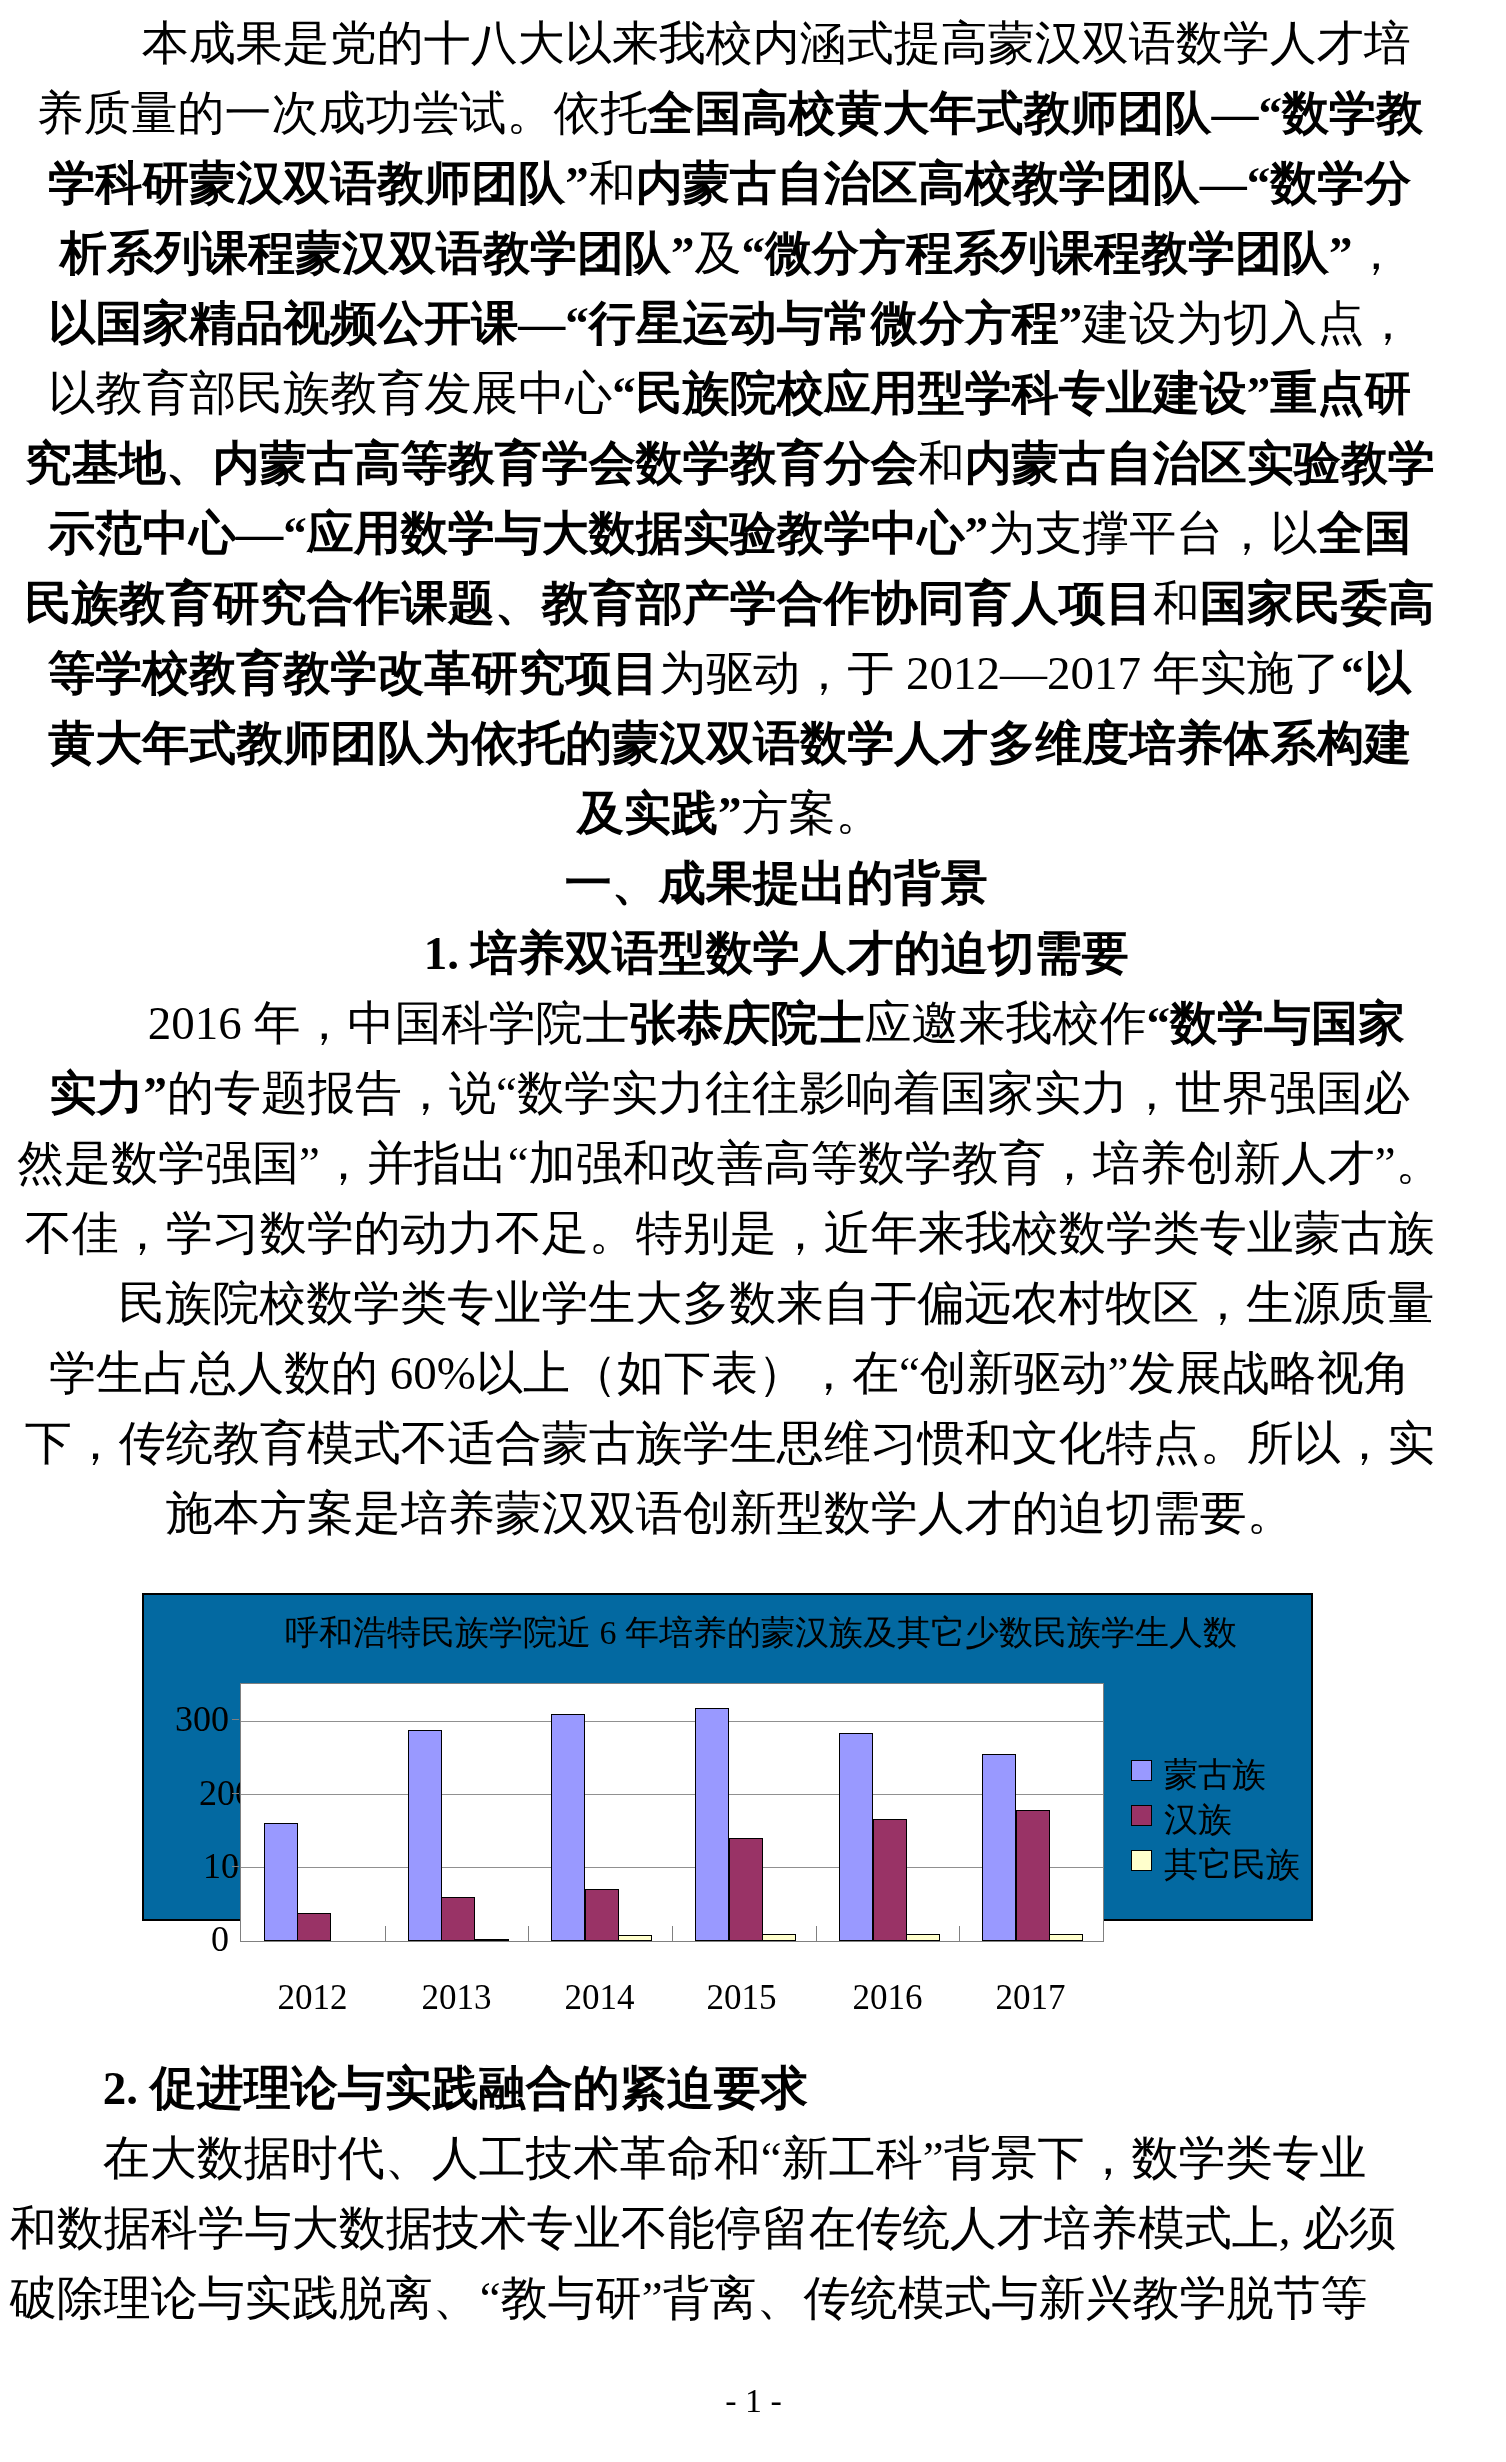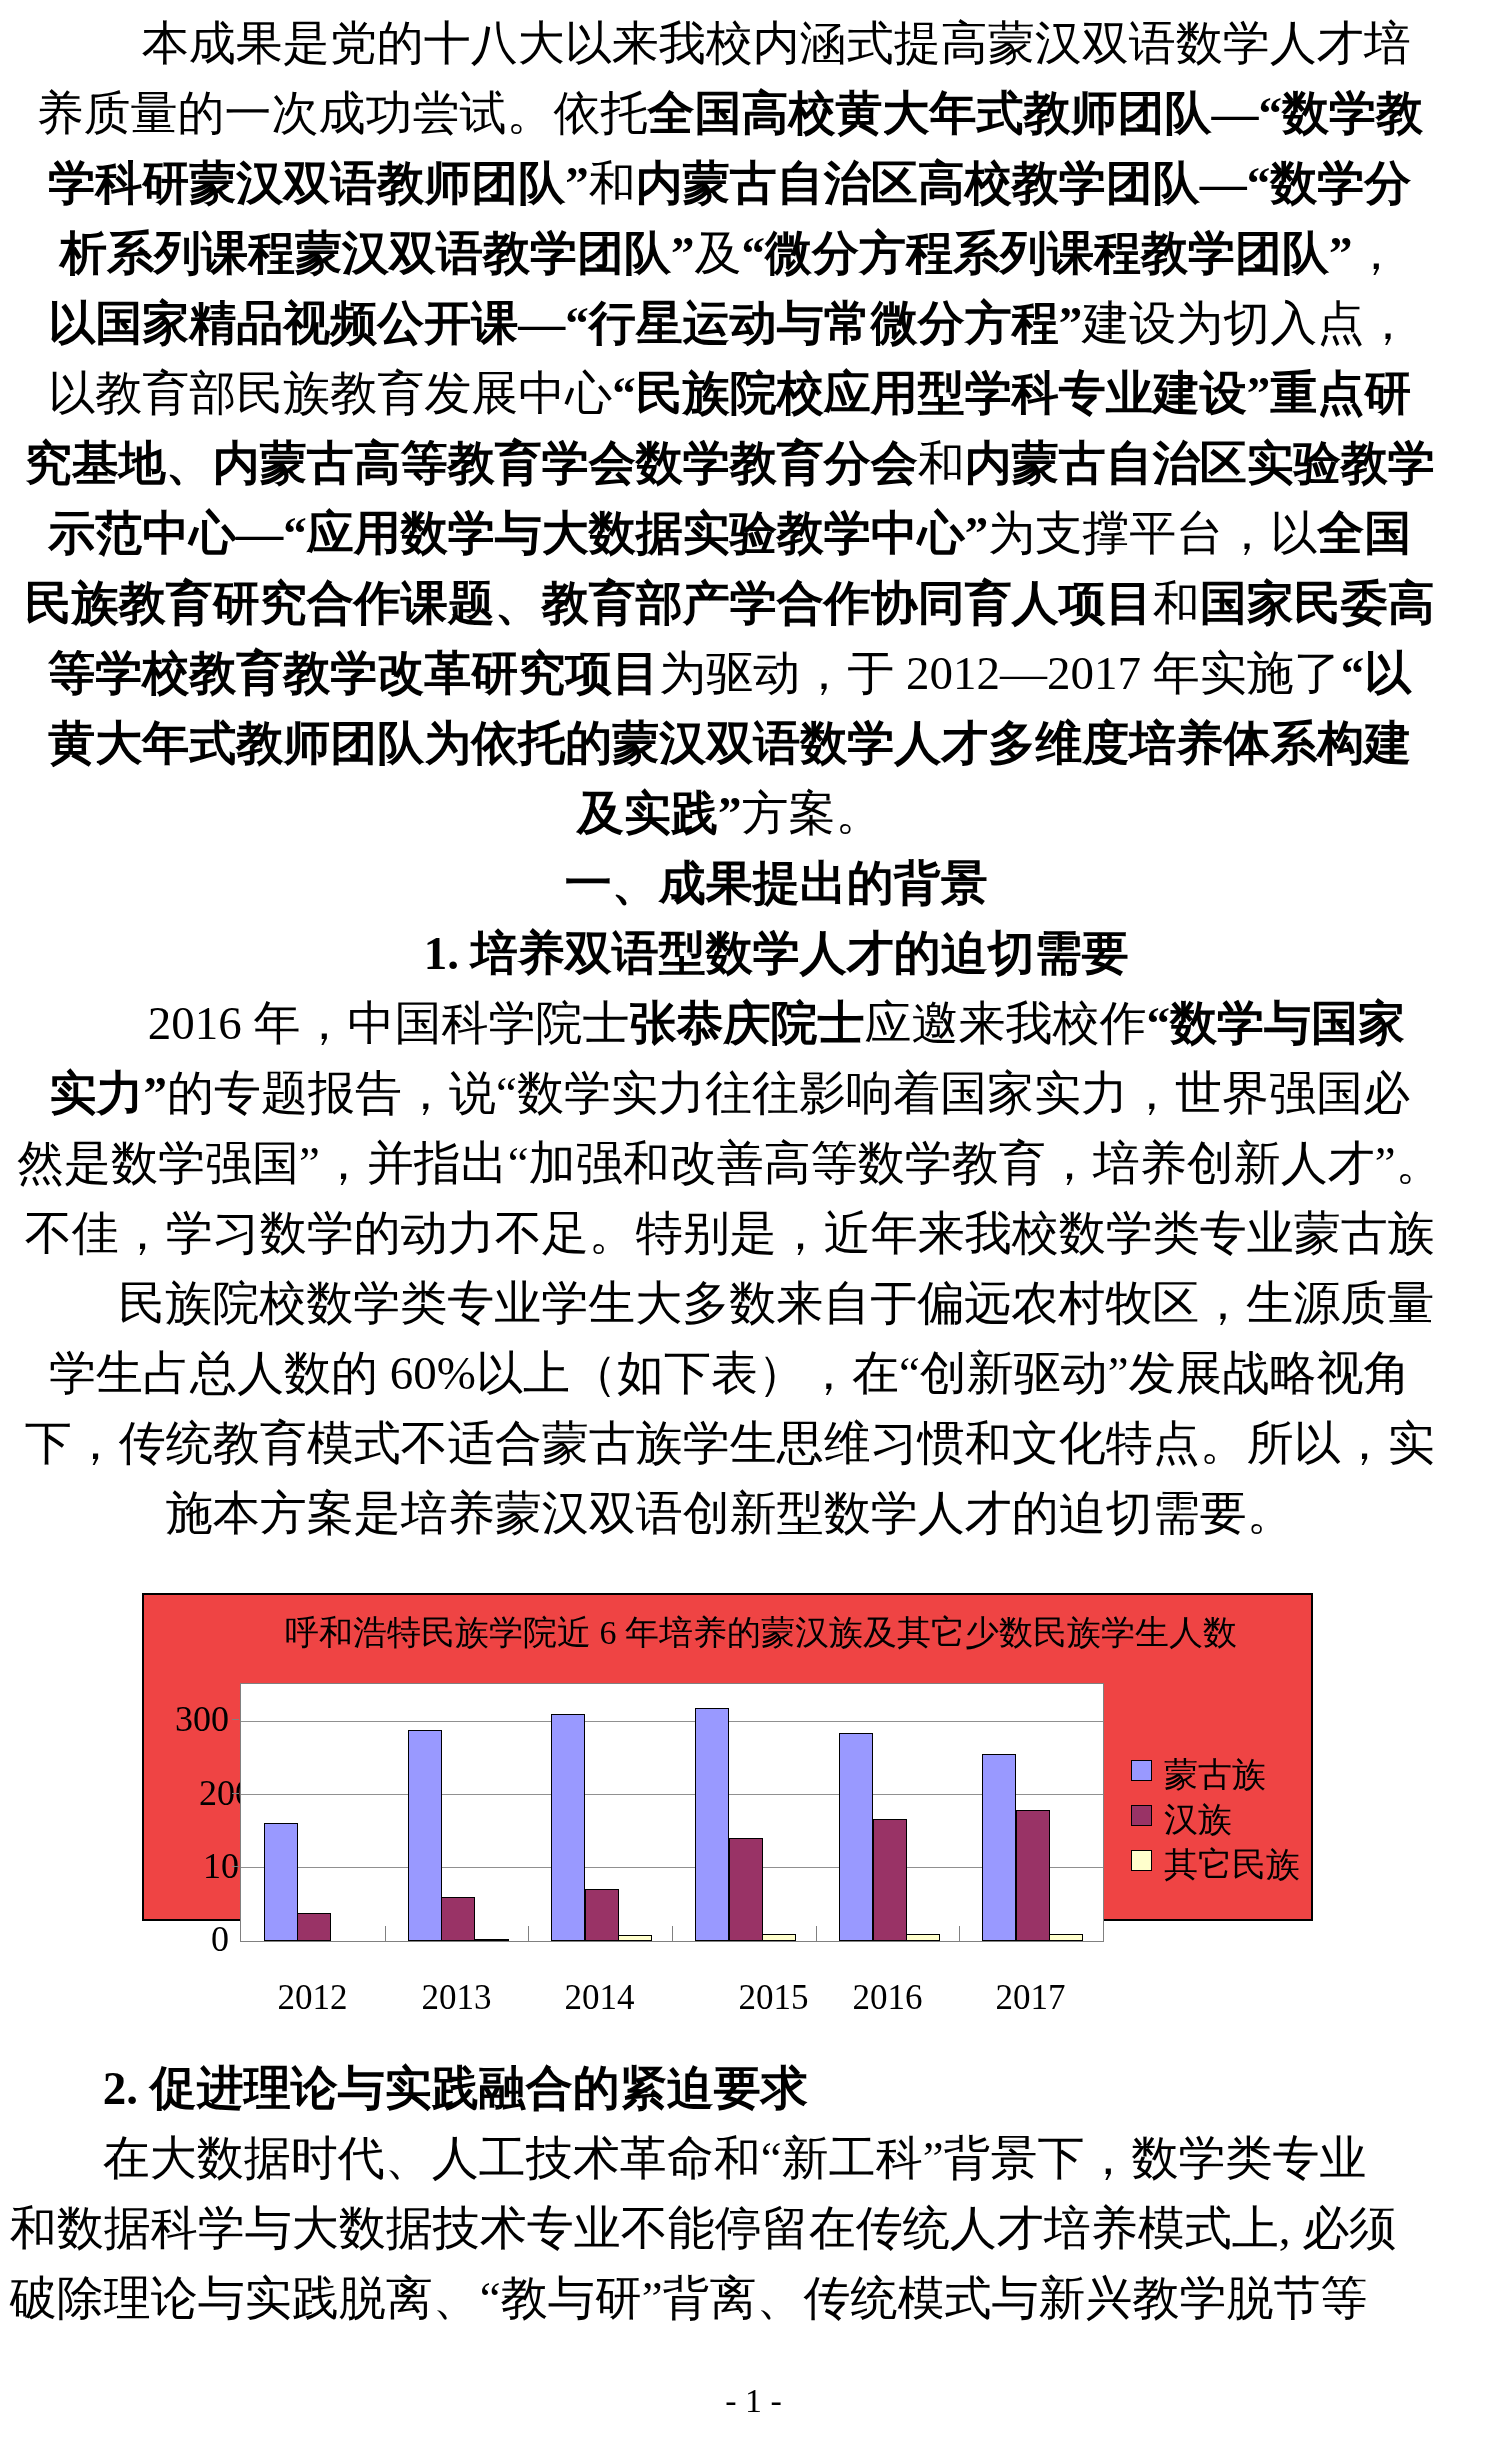--- a/index.html
+++ b/index.html
@@ -10,21 +10,21 @@
     position:relative; overflow:hidden;
   }
   .text-section { position:absolute; left:9.8px; width:1440px; }
   .line { font-size:47px; line-height:70px; white-space:nowrap; letter-spacing:0px; }
   .line.indent { text-indent:93px; }
   .b { font-weight:bold; }
 
   
   #chart-box {
     position:absolute; left:142px; top:1593px; width:1171px; height:328px;
-    border:2.5px solid #000; background:#ef4444; box-sizing:border-box;
+    border:2.5px solid #000; background:#0369a1; box-sizing:border-box;
   }
   #chart-title {
     position:absolute; left:141px; top:14.7px; font-size:34px; white-space:nowrap;
   }
   #plot-area {
     position:absolute; left:96px; top:88px; width:862px; height:257px;
     border:1.6px solid #808080; background:#fff;
   }
   .gridline { position:absolute; left:0; width:100%; height:0.8px; background:#909090; }
   .bar { position:absolute; bottom:0; box-sizing:border-box; border:1.6px solid #000; }
@@ -127,19 +127,19 @@
         <div class="legend-label">汉族</div>
       </div>
       <div class="legend-item" style="top: 255px;">
         <div class="legend-swatch" style="background: rgb(255, 255, 204);"></div>
         <div class="legend-label">其它民族</div>
       </div>
     </div>
 <div class="xlab" style="left: 168px;">2012</div>
     <div class="xlab" style="left: 312px;">2013</div>
     <div class="xlab" style="left: 455px;">2014</div>
-    <div class="xlab" style="left: 629px;">2015</div>
+    <div class="xlab" style="left: 597px;">2015</div>
     <div class="xlab" style="left: 743px;">2016</div>
     <div class="xlab" style="left: 886px;">2017</div>
   </div>
 
 <div id="page-number">- 1 -</div>
 
 
 </body></html>

